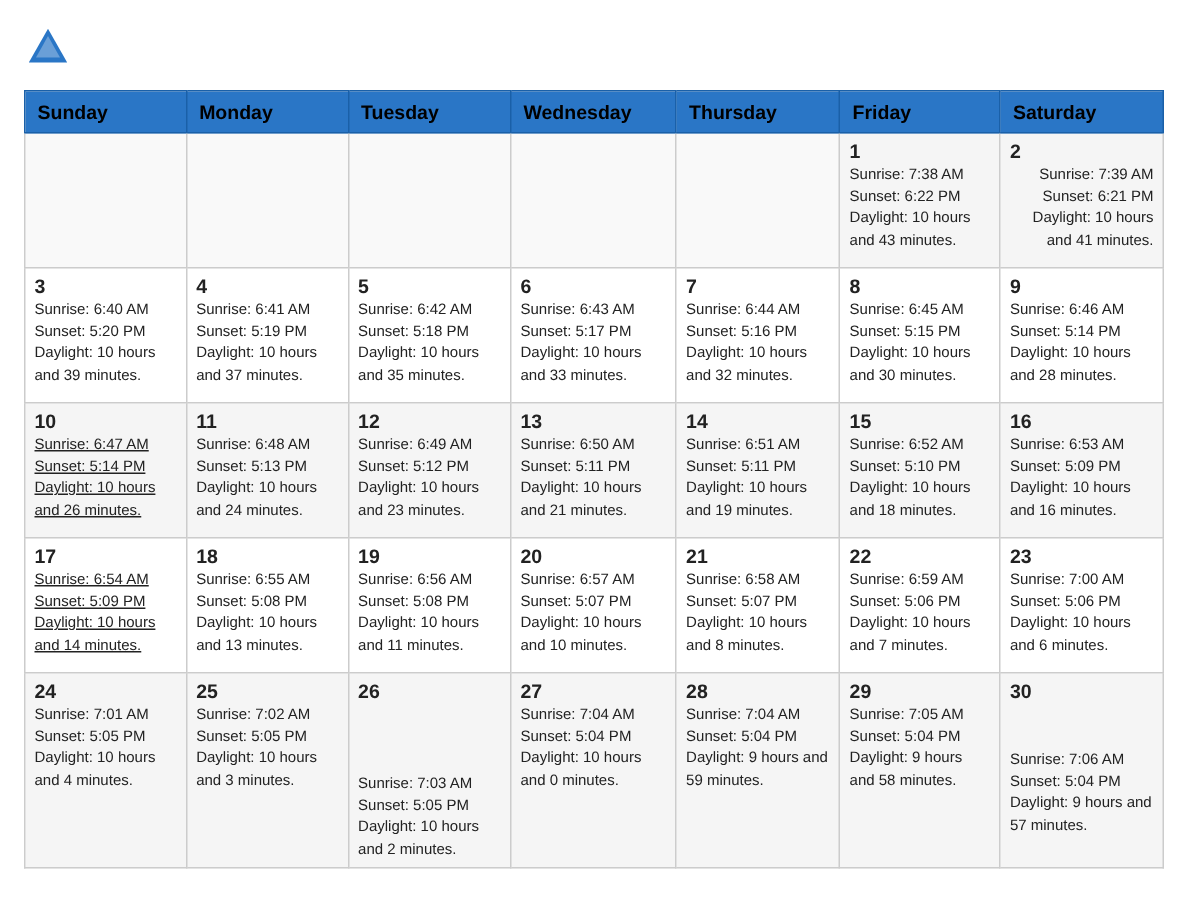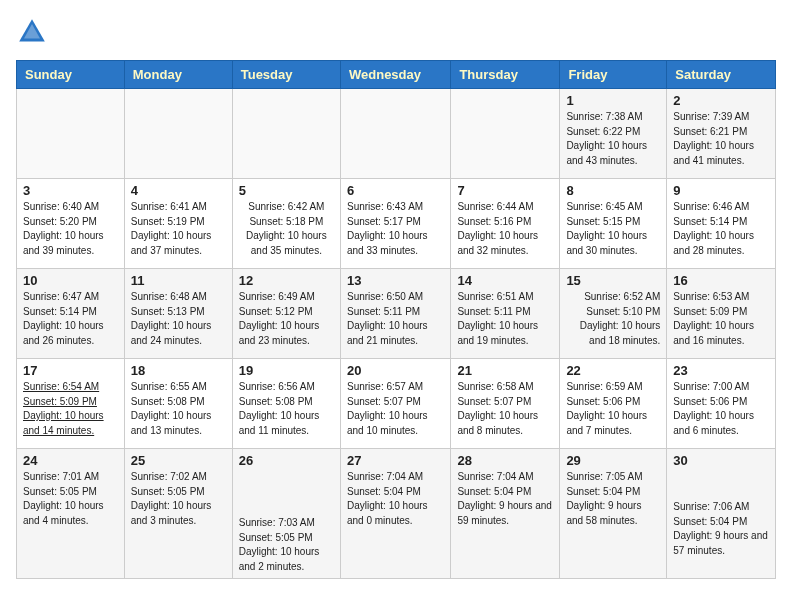--- a/index.html
+++ b/index.html
@@ -44,21 +44,21 @@
       font-size: 14px;
       color: #444;
     }
     .calendar {
       width: 100%;
       border-collapse: collapse;
       border: 1px solid #ccc;
     }
     .calendar th {
       background: #2a76c6;
-      color: #fef9c3;
+      color: #000000;
       font-size: 13px;
       font-weight: bold;
       text-align: left;
       padding: 6px 8px;
       border: 1px solid #1a60a8;
     }
     .calendar td {
       vertical-align: top;
       width: 113px;
       height: 90px;
@@ -129,41 +129,41 @@
         <td class="empty-cell"></td>
         <td class="empty-cell"></td>
         <td>
           <span class="day-num">1</span>
           <div class="day-info" style="white-space: pre-line;">Sunrise: 7:38 AM
 Sunset: 6:22 PM
 Daylight: 10 hours and 43 minutes.</div>
         </td>
         <td>
           <span class="day-num">2</span>
-          <div class="day-info" style="white-space: pre-line;">Sunrise: 7:39 AM
+          <div class="day-info" style="white-space: pre-line; text-align: right;">Sunrise: 7:39 AM
 Sunset: 6:21 PM
 Daylight: 10 hours and 41 minutes.</div>
         </td>
       </tr>
       <tr>
         <td>
           <span class="day-num">3</span>
           <div class="day-info" style="white-space: pre-line;">Sunrise: 6:40 AM
 Sunset: 5:20 PM
 Daylight: 10 hours and 39 minutes.</div>
         </td>
         <td>
           <span class="day-num">4</span>
           <div class="day-info" style="white-space: pre-line;">Sunrise: 6:41 AM
 Sunset: 5:19 PM
 Daylight: 10 hours and 37 minutes.</div>
         </td>
         <td>
           <span class="day-num">5</span>
-          <div class="day-info" style="white-space: pre-line; text-align: center;">Sunrise: 6:42 AM
+          <div class="day-info" style="white-space: pre-line;">Sunrise: 6:42 AM
 Sunset: 5:18 PM
 Daylight: 10 hours and 35 minutes.</div>
         </td>
         <td>
           <span class="day-num">6</span>
           <div class="day-info" style="white-space: pre-line;">Sunrise: 6:43 AM
 Sunset: 5:17 PM
 Daylight: 10 hours and 33 minutes.</div>
         </td>
         <td>
@@ -181,21 +181,21 @@
         <td>
           <span class="day-num">9</span>
           <div class="day-info" style="white-space: pre-line;">Sunrise: 6:46 AM
 Sunset: 5:14 PM
 Daylight: 10 hours and 28 minutes.</div>
         </td>
       </tr>
       <tr>
         <td>
           <span class="day-num">10</span>
-          <div class="day-info" style="white-space: pre-line;">Sunrise: 6:47 AM
+          <div class="day-info" style="white-space: pre-line; text-decoration: underline;">Sunrise: 6:47 AM
 Sunset: 5:14 PM
 Daylight: 10 hours and 26 minutes.</div>
         </td>
         <td>
           <span class="day-num">11</span>
           <div class="day-info" style="white-space: pre-line;">Sunrise: 6:48 AM
 Sunset: 5:13 PM
 Daylight: 10 hours and 24 minutes.</div>
         </td>
         <td>
@@ -211,21 +211,21 @@
 Daylight: 10 hours and 21 minutes.</div>
         </td>
         <td>
           <span class="day-num">14</span>
           <div class="day-info" style="white-space: pre-line;">Sunrise: 6:51 AM
 Sunset: 5:11 PM
 Daylight: 10 hours and 19 minutes.</div>
         </td>
         <td>
           <span class="day-num">15</span>
-          <div class="day-info" style="white-space: pre-line; text-align: right;">Sunrise: 6:52 AM
+          <div class="day-info" style="white-space: pre-line;">Sunrise: 6:52 AM
 Sunset: 5:10 PM
 Daylight: 10 hours and 18 minutes.</div>
         </td>
         <td>
           <span class="day-num">16</span>
           <div class="day-info" style="white-space: pre-line;">Sunrise: 6:53 AM
 Sunset: 5:09 PM
 Daylight: 10 hours and 16 minutes.</div>
         </td>
       </tr>

